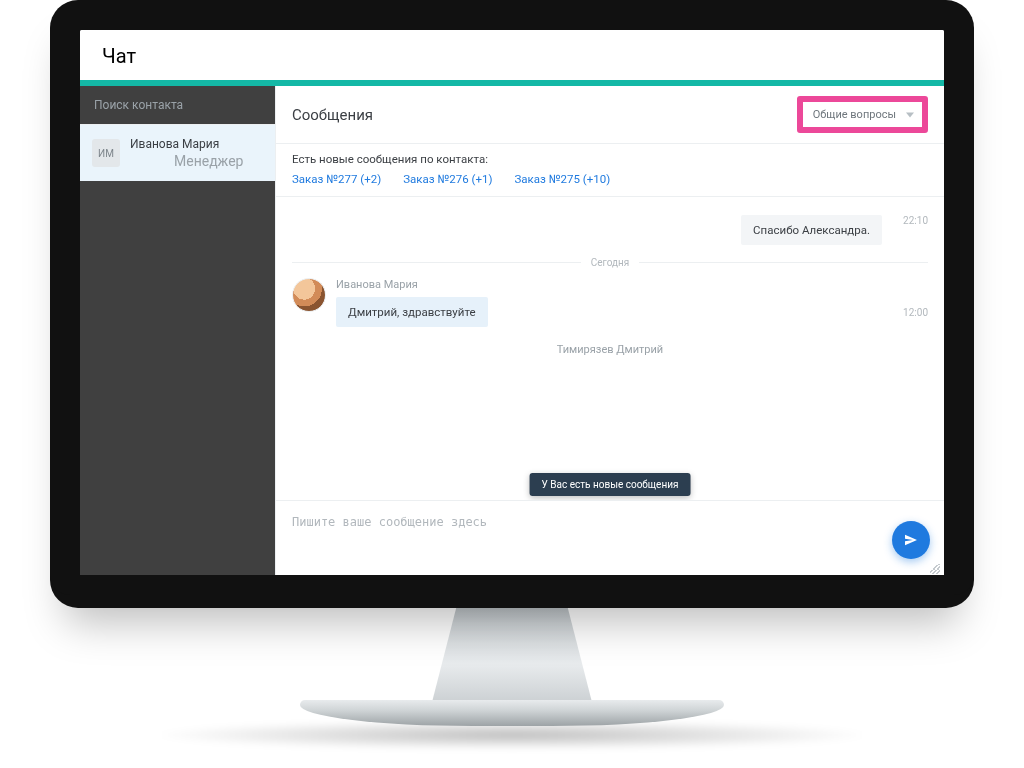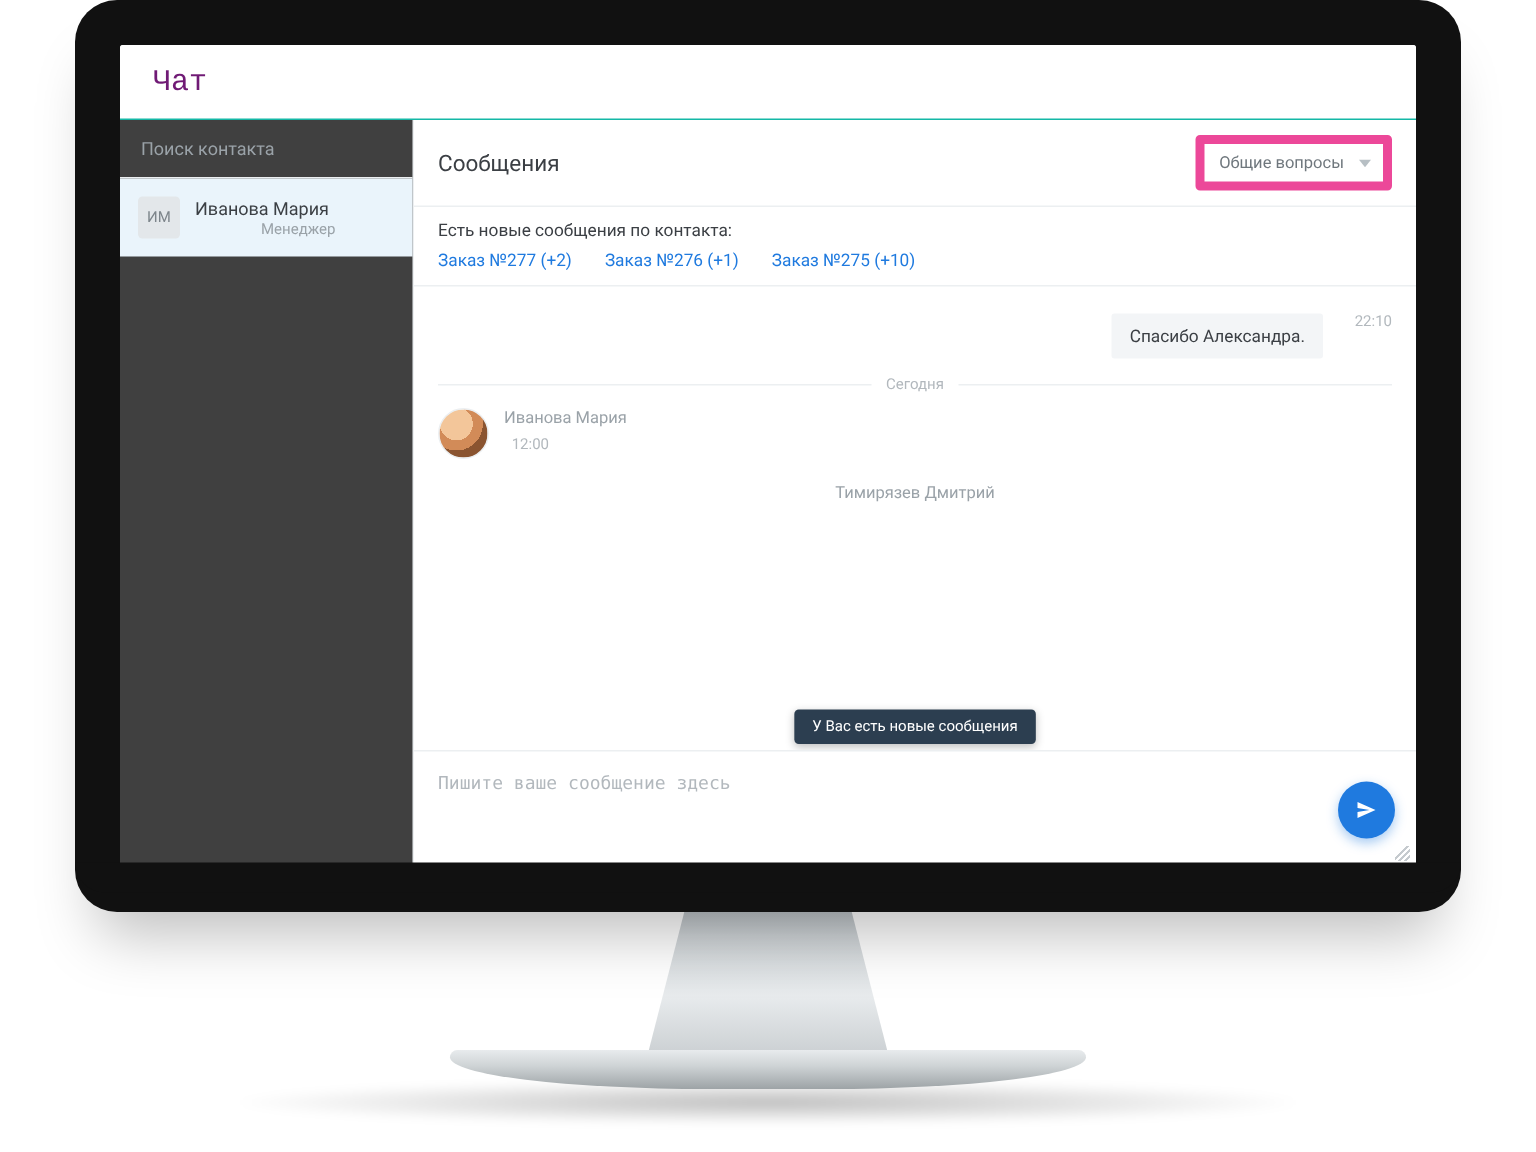--- a/index.html
+++ b/index.html
@@ -51,41 +51,40 @@
     position: absolute;
     left: 150px; top: 720px;
     width: 724px; height: 30px;
     background: radial-gradient(ellipse at center, rgba(0,0,0,.25) 0%, rgba(0,0,0,0) 70%);
     border-radius: 50%;
     filter: blur(3px);
   }
 
   
   .app-title {
-    font-size: 20px; color:#701a75; padding: 14px 22px 12px; background:#fff;
-    border-bottom:1px solid #14b8a6;
-    font-family:Liberation Mono, monospace;
+    font-size: 20px; color:#000000; padding: 14px 22px 12px; background:#fff;
+    border-bottom:6px solid #14b8a6;
   }
   .app-body { flex:1; display:flex; min-height:0; }
 
   
   .sidebar { width: 196px; background:#404040; border-right:1px solid #eceff1; display:flex; flex-direction:column; }
   .search {
     padding: 12px 14px; color:#9aa2a8; font-size:12px; border-bottom:1px solid #eceff1;
   }
   .contact {
     display:flex; align-items:center; gap:10px; padding:12px 12px;
     background:#eaf4fb; cursor:pointer;
   }
   .avatar-sq {
     width:28px; height:28px; border-radius:3px; background:#e3e7ea;
     color:#7d858b; font-size:10px; display:flex; align-items:center; justify-content:center;text-align:right;
   }
   .contact-name { font-size:12px; color:#3b3f44; }
-  .contact-role { font-size:10px; color:#9aa2a8; margin-top:2px;padding-left:44px; }
+  .contact-role { font-size:14px; color:#9aa2a8; margin-top:2px;padding-left:44px; }
 
   
   .main { flex:1; display:flex; flex-direction:column; min-width:0; background:#fff; }
   .main-head {
     display:flex; align-items:center; justify-content:space-between;
     padding: 10px 16px; border-bottom:1px solid #eceff1;
   }
   .main-title { font-size:15px; color:#3b3f44; }
   .dropdown {
     border:6px solid #ec4899; border-radius:3px; padding:6px 26px 6px 10px;
@@ -211,20 +210,21 @@
 
             <div class="day-sep">
               <span>Сегодня</span>
             </div>
 
             <div class="msg-left">
               <div class="avatar-round"></div>
               <div class="col">
                 <div class="sender">Иванова Мария</div>
                 <div class="line">
+                  <span class="bubble-out">Дмитрий, здравствуйте</span>
                   <span class="time">12:00</span>
                 </div>
               </div>
             </div>
 
             <div class="sender-right">Тимирязев Дмитрий</div>
 
             <div class="tooltip">У Вас есть новые сообщения</div>
           </div>
 

